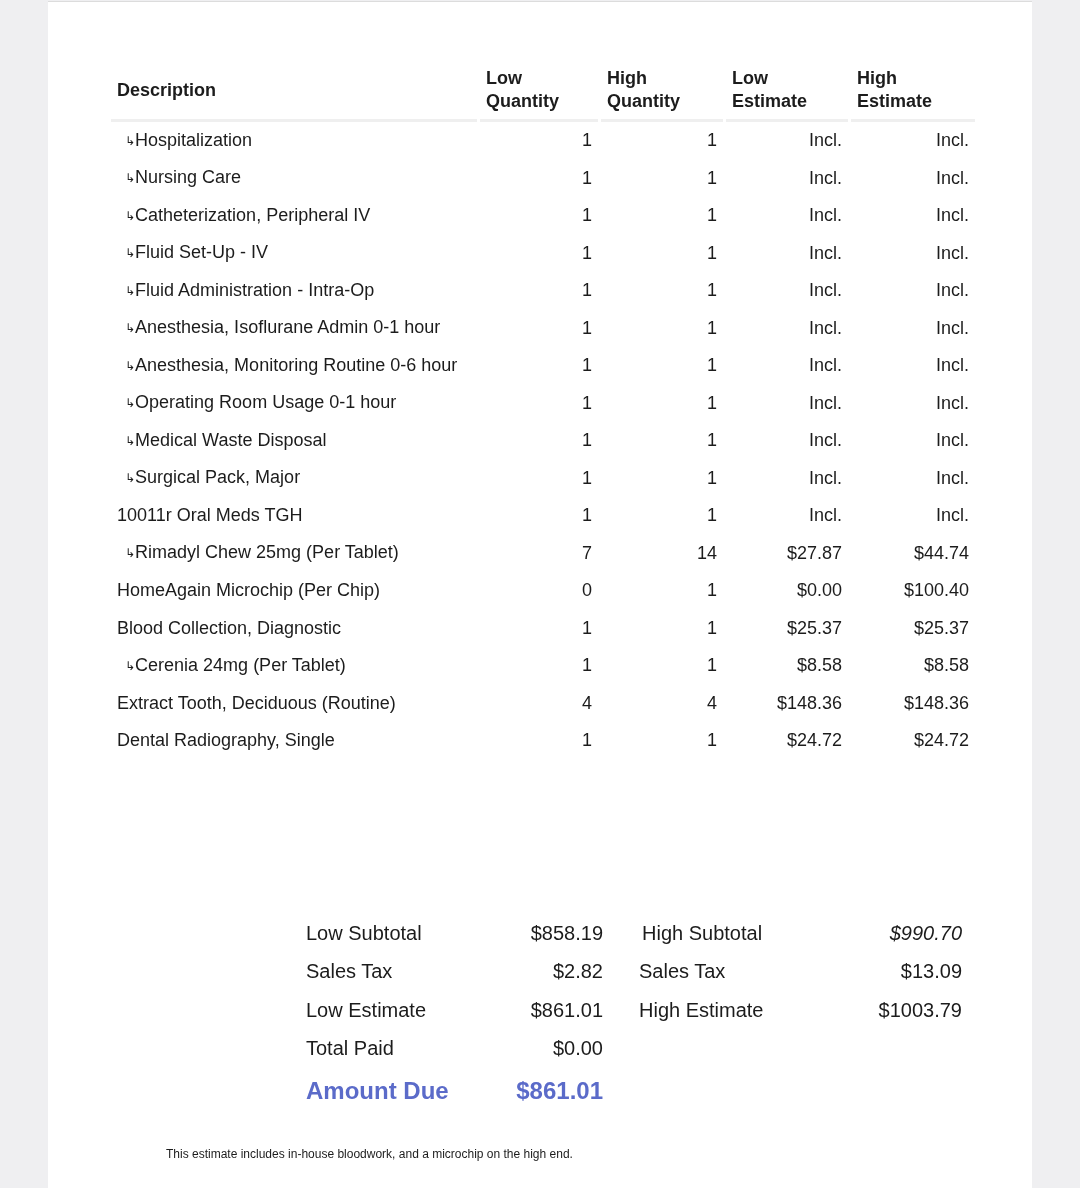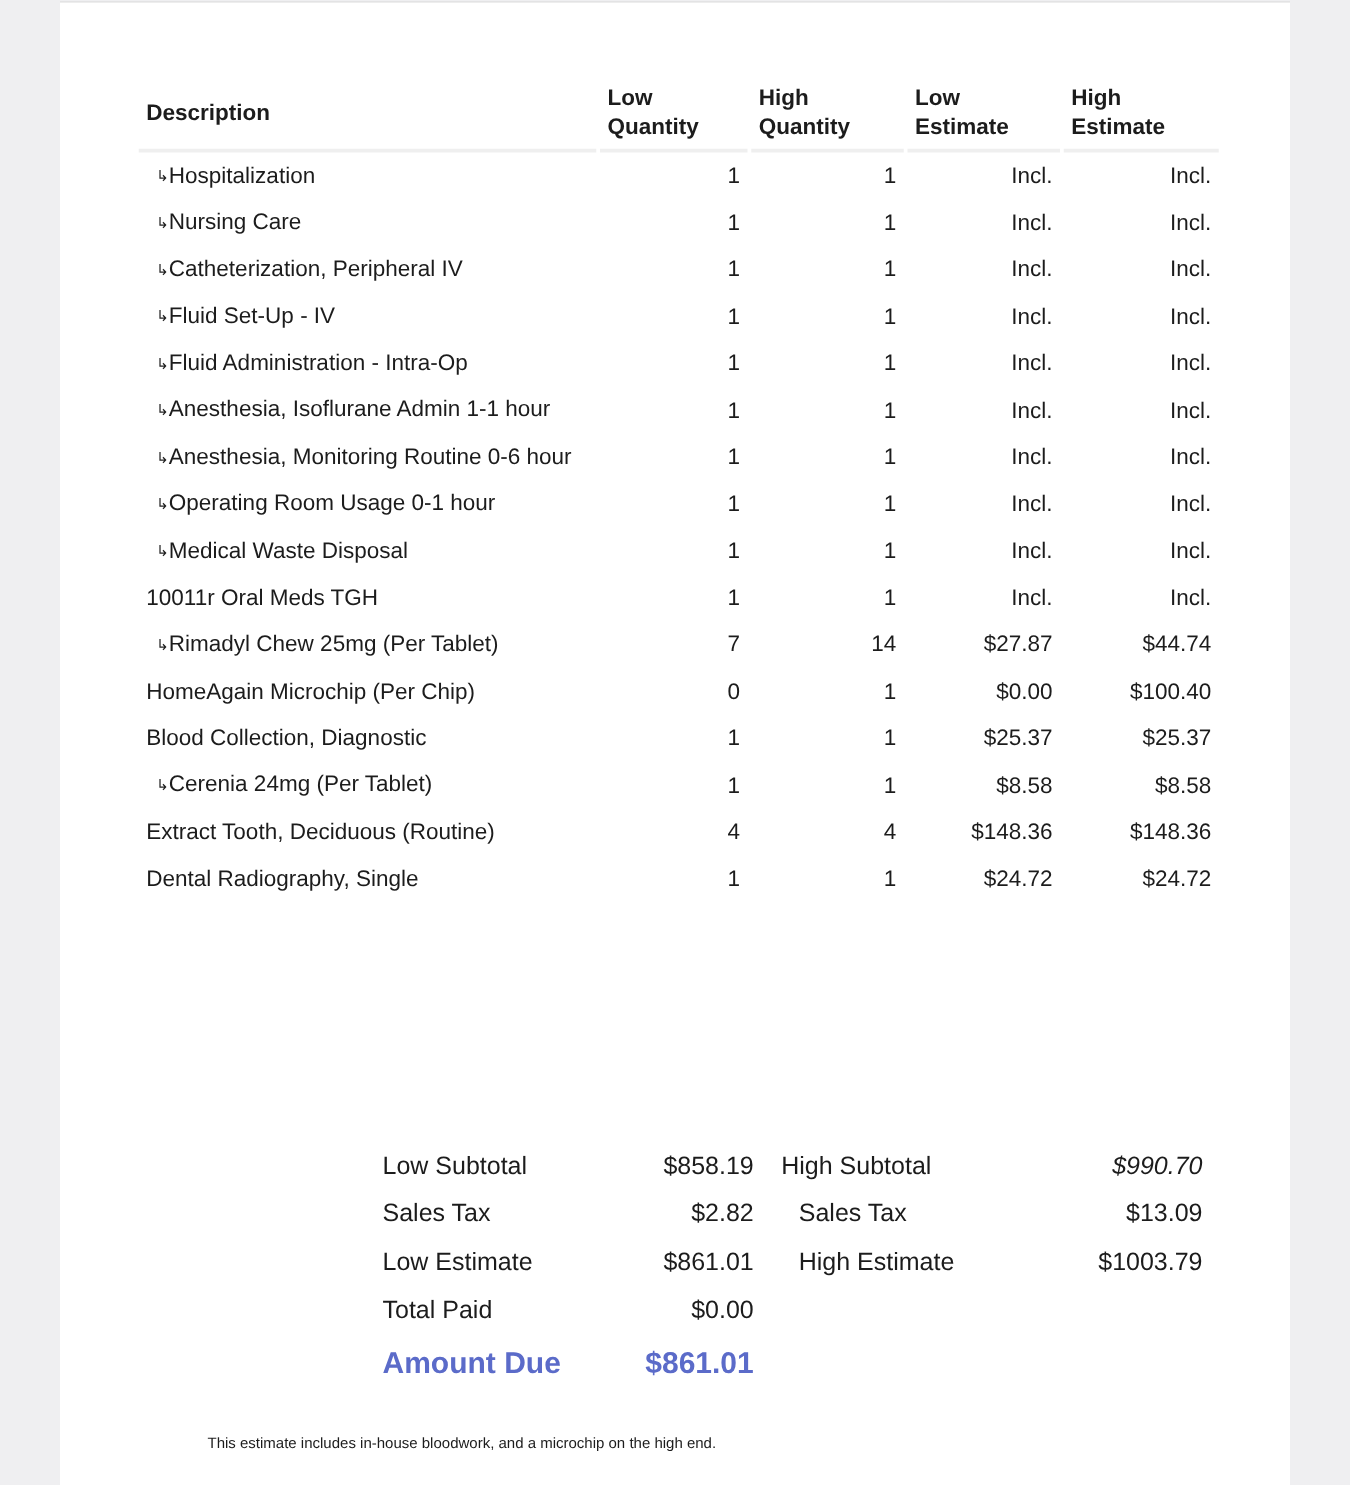--- a/index.html
+++ b/index.html
@@ -133,21 +133,21 @@
           <td class="money-h">Incl.</td>
         </tr>
         <tr>
           <td><span class="child-arrow">↳</span><span>Fluid Administration - Intra-Op</span></td>
           <td class="lq">1</td>
           <td class="hq">1</td>
           <td class="money">Incl.</td>
           <td class="money-h">Incl.</td>
         </tr>
         <tr>
-          <td><span class="child-arrow">↳</span><span>Anesthesia, Isoflurane Admin 1-1 hour</span></td>
+          <td><span class="child-arrow">↳</span><span>Anesthesia, Isoflurane Admin 0-1 hour</span></td>
           <td class="lq">1</td>
           <td class="hq">1</td>
           <td class="money">Incl.</td>
           <td class="money-h">Incl.</td>
         </tr>
         <tr class="row-tall">
           <td><span class="child-arrow">↳</span><span>Anesthesia, Monitoring Routine 0-6 hour</span></td>
           <td class="lq">1</td>
           <td class="hq">1</td>
           <td class="money">Incl.</td>
@@ -155,20 +155,27 @@
         </tr>
         <tr>
           <td><span class="child-arrow">↳</span><span>Operating Room Usage 0-1 hour</span></td>
           <td class="lq">1</td>
           <td class="hq">1</td>
           <td class="money">Incl.</td>
           <td class="money-h">Incl.</td>
         </tr>
         <tr>
           <td><span class="child-arrow">↳</span><span>Medical Waste Disposal</span></td>
+          <td class="lq">1</td>
+          <td class="hq">1</td>
+          <td class="money">Incl.</td>
+          <td class="money-h">Incl.</td>
+        </tr>
+        <tr>
+          <td><span class="child-arrow">↳</span><span>Surgical Pack, Major</span></td>
           <td class="lq">1</td>
           <td class="hq">1</td>
           <td class="money">Incl.</td>
           <td class="money-h">Incl.</td>
         </tr>
         <tr>
           <td><span>10011r Oral Meds TGH</span></td>
           <td class="lq">1</td>
           <td class="hq">1</td>
           <td class="money">Incl.</td>
@@ -216,21 +223,21 @@
           <td class="money">$24.72</td>
           <td class="money-h">$24.72</td>
         </tr>
       </tbody>
   </table>
 
   <div class="totals">
     <div class="tot-row" style="top:0px;">
       <span class="tot-label">Low Subtotal</span>
       <span class="tot-val" style="left:157px;">$858.19</span>
-      <span class="tot-label" style="left:319px;">High Subtotal</span>
+      <span class="tot-label" style="left:336px;">High Subtotal</span>
       <span class="tot-val" style="left:516px;font-style:italic;">$990.70</span>
     </div>
     <div class="tot-row" style="top:38px;">
       <span class="tot-label">Sales Tax</span>
       <span class="tot-val" style="left:157px;">$2.82</span>
       <span class="tot-label" style="left:333px;">Sales Tax</span>
       <span class="tot-val" style="left:516px;">$13.09</span>
     </div>
     <div class="tot-row" style="top:77px;">
       <span class="tot-label">Low Estimate</span>

